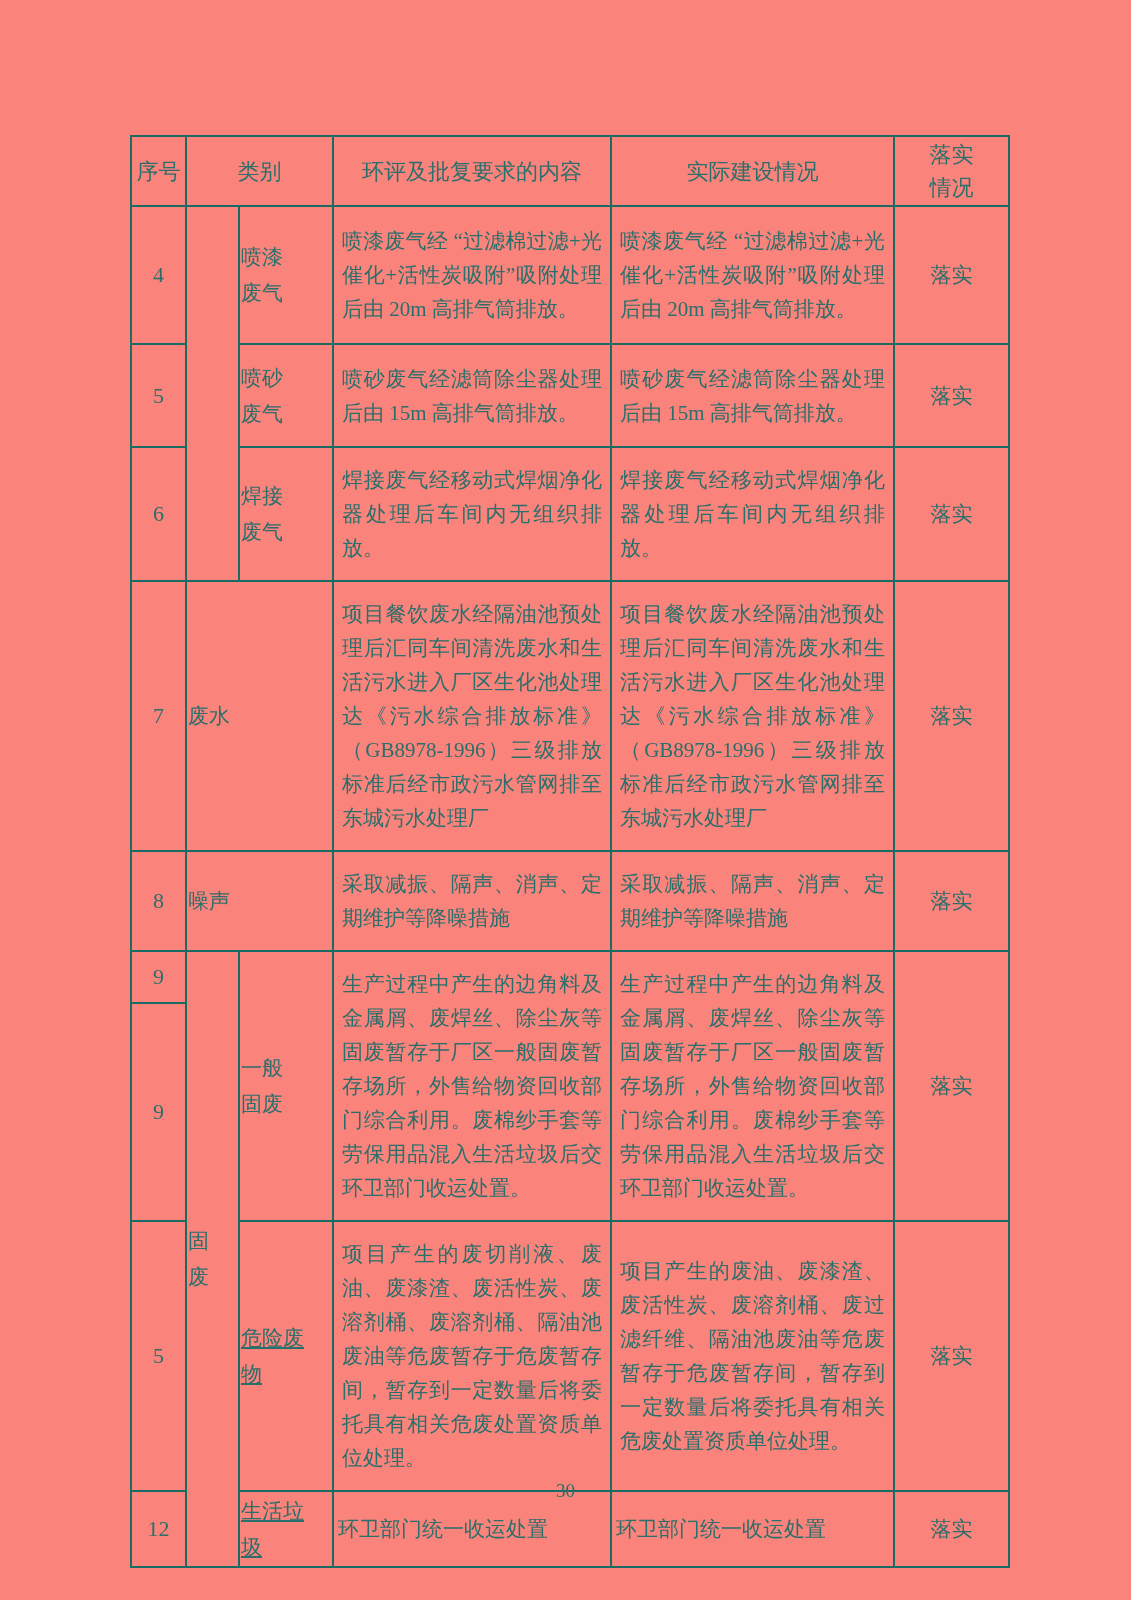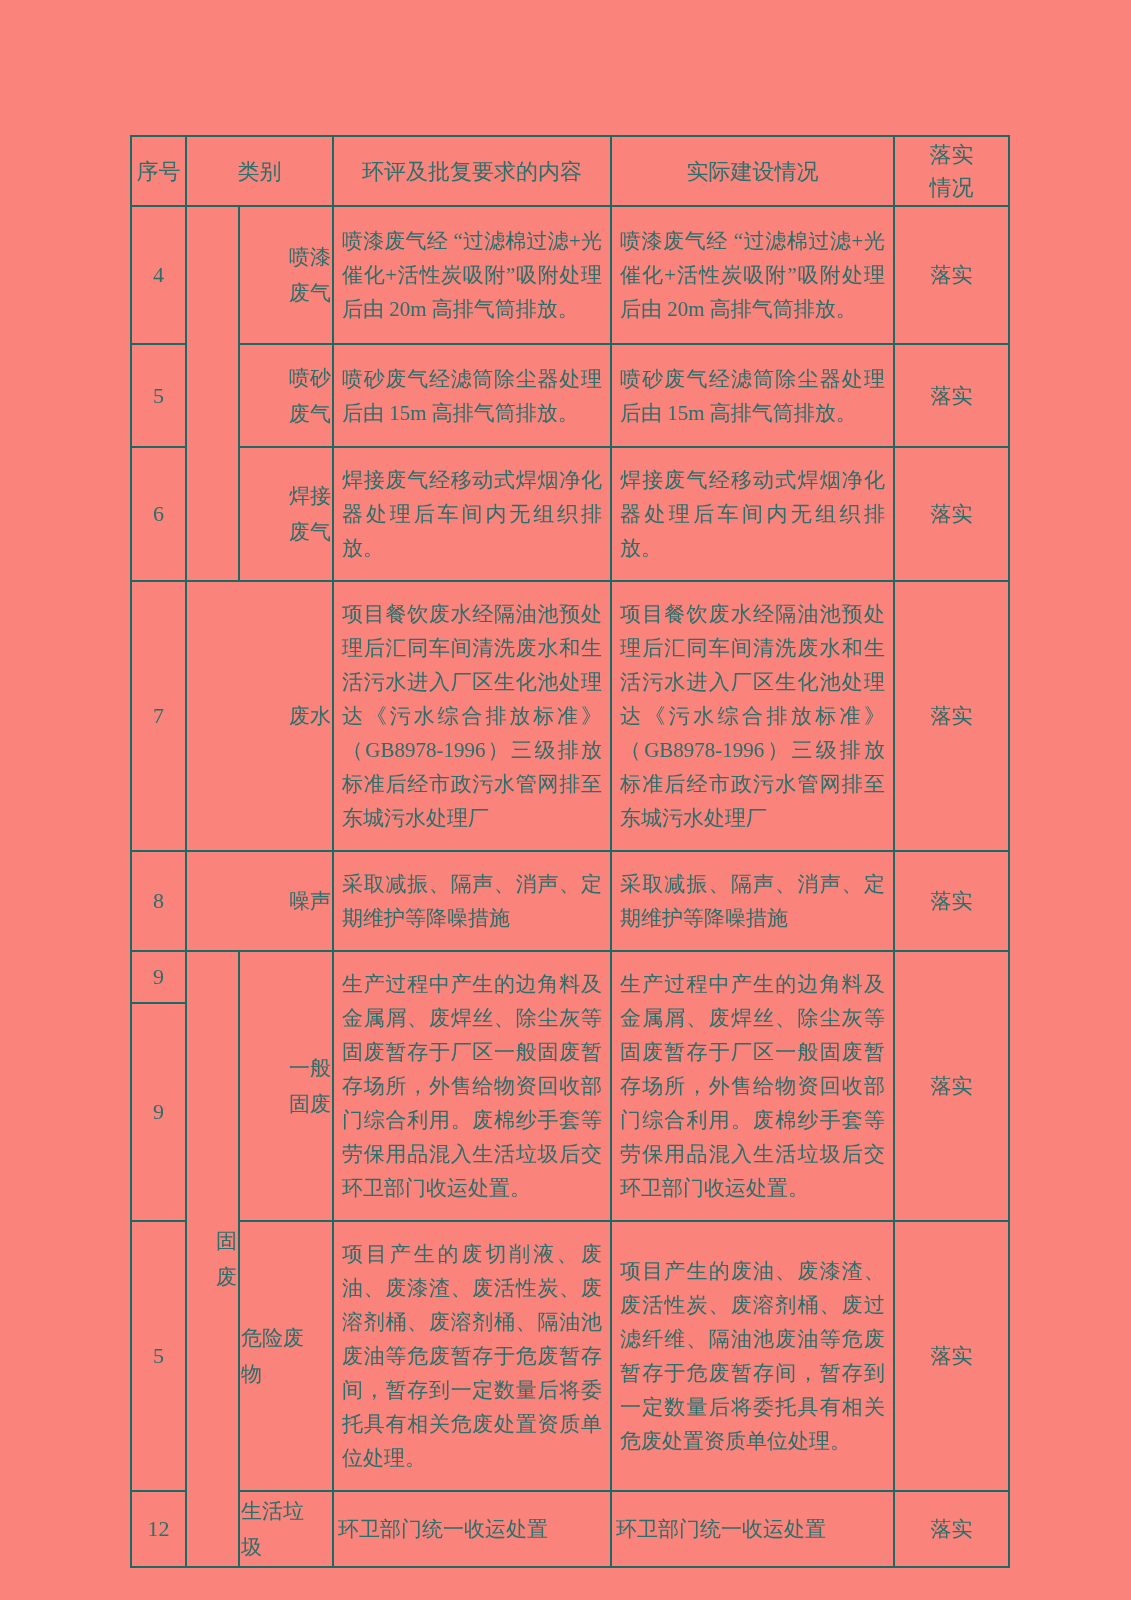--- a/index.html
+++ b/index.html
@@ -41,26 +41,27 @@
     text-align:center;
     line-height:33px;
     white-space:pre-line;
   }
   .num{
     font-size:22px;
     text-align:center;
   }
   .cat{
     font-size:21px;
-    text-align:right;
+    text-align:left;
     line-height:36px;
     white-space:pre-line;
   }
   .cat.left{
     text-align:left;
+    text-decoration:underline;
   }
   .content{
     font-size:21px;
     line-height:34px;
     text-align:justify;
     padding:15px 8px;
   }
   .content.center{
     text-align:left;
     padding:2px 4px;
@@ -177,14 +178,15 @@
       <td class="cat left">生活垃
 圾</td>
       <td class="content center">环卫部门统一收运处置</td>
       <td class="content center">环卫部门统一收运处置</td>
       <td class="status">落实</td>
     </tr>
 
   </tbody>
     </table>
 
+  <div class="page-number">30</div>
 
 </div>
 
 </body></html>

